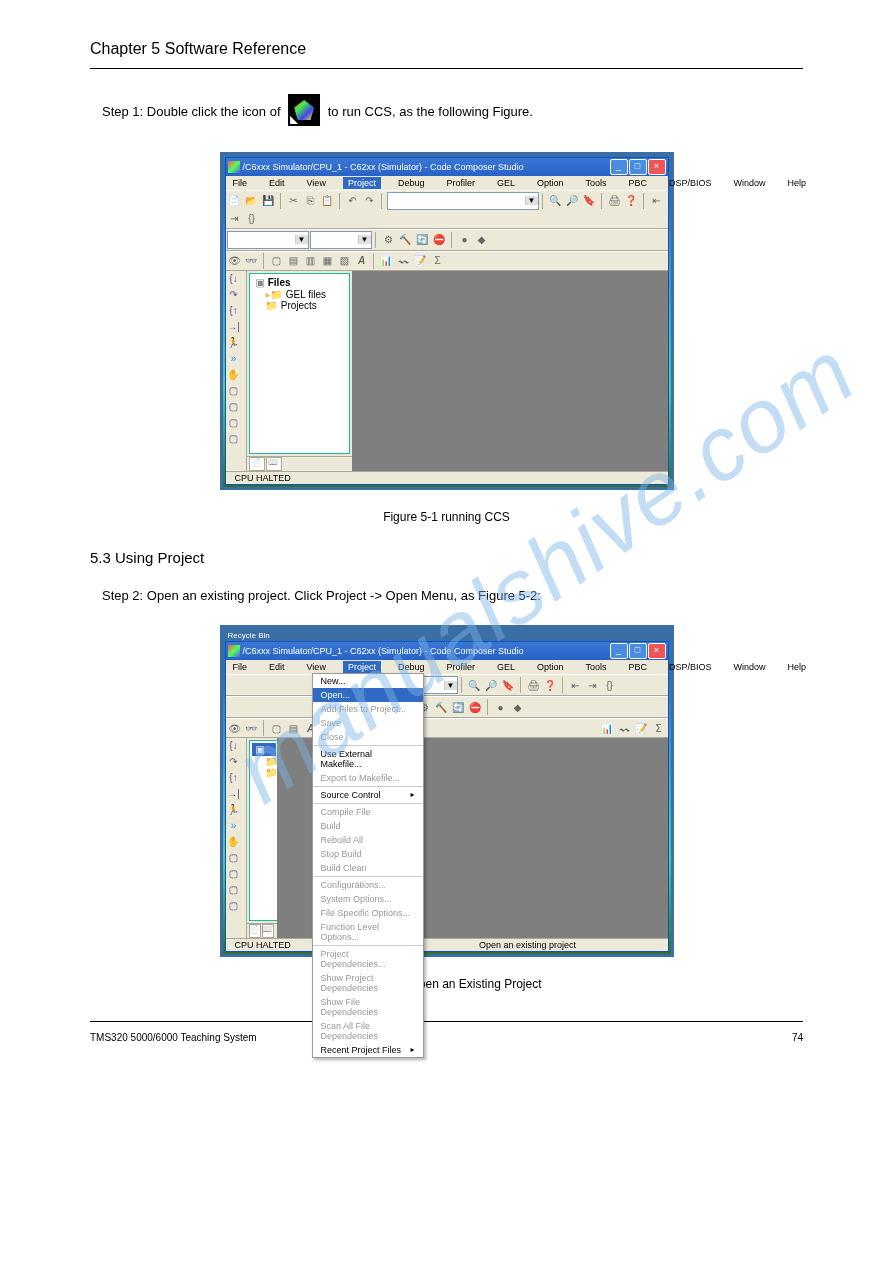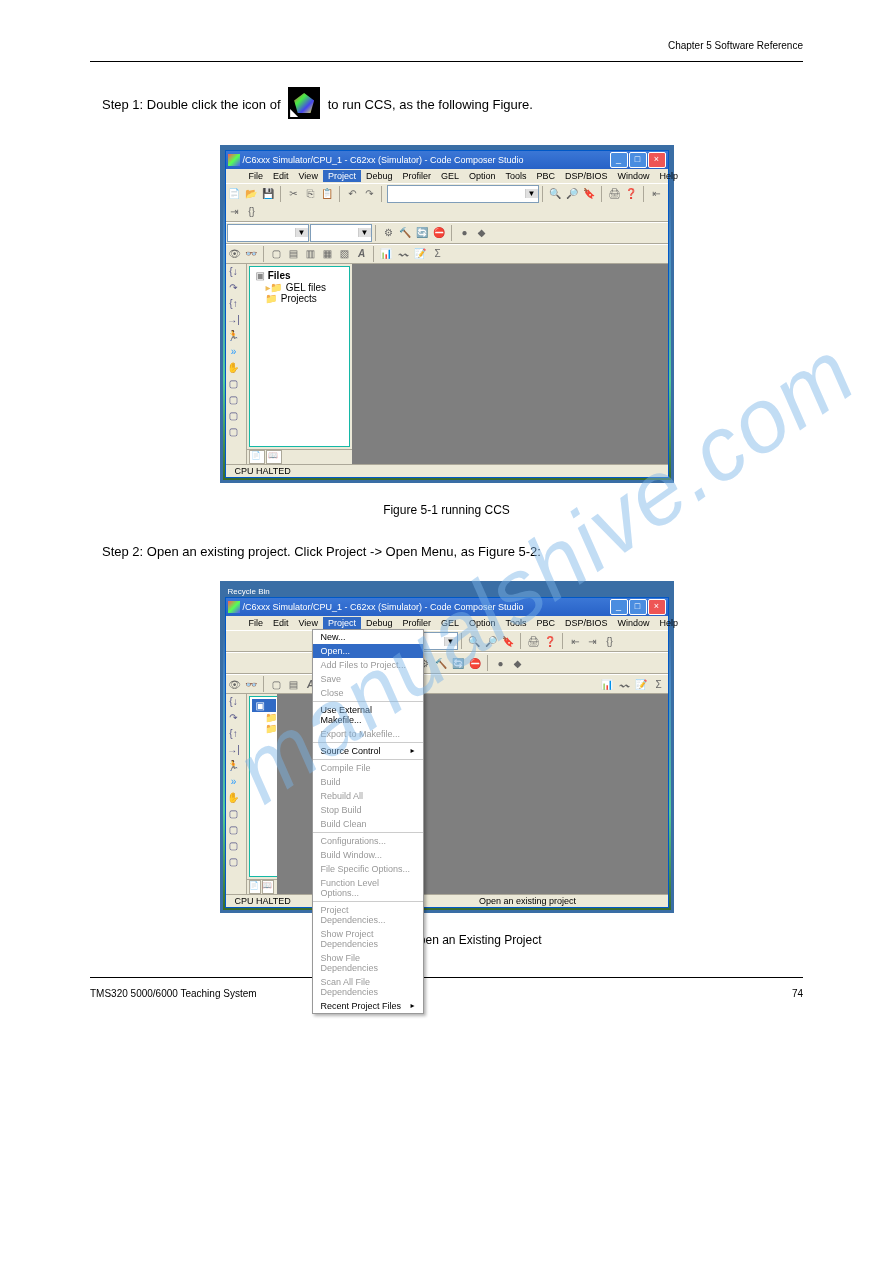--- a/index.html
+++ b/index.html
@@ -16,21 +16,21 @@
 
 
 .desktop{width:444px;background:linear-gradient(#3a6ea5 15%,#4a8ac5 30%,#5c9 70%,#3a6b2a 100%);padding:2px}
 .win{background:#ece9d8;border:1px solid #0058c7}
 .titlebar{background:linear-gradient(#3b77d6,#2862c7);color:#fff;display:flex;align-items:center;height:18px;padding:0 2px;font-size:9px}
 .titlebar .t-icon{width:12px;height:12px;background:linear-gradient(135deg,#f55,#5f5,#55f);margin-right:3px}
 .titlebar .t-txt{flex:1}
 .winbtns{display:flex;gap:1px}
 .winbtn{width:16px;height:14px;background:#4a8de0;border:1px solid #fff;border-radius:2px;color:#fff;text-align:center;line-height:12px;font-size:9px}
 .winbtn.close{background:#e55}
-.menubar{display:flex;background:#ece9d8;padding:1px 18px;gap:0}
+.menubar{display:flex;background:#ece9d8;padding:1px 2px;gap:12px}
 .menuitem{padding:1px 5px;cursor:default}
 .menuitem.hl{background:#316ac5;color:#fff}
 .toolbar{display:flex;align-items:center;background:#ece9d8;border-top:1px solid #fff;border-bottom:1px solid #aca899;padding:1px;gap:1px;flex-wrap:wrap}
 .tb-btn{width:16px;height:16px;display:inline-flex;align-items:center;justify-content:center;font-size:10px;color:#666}
 .tb-sep{width:2px;height:16px;border-left:1px solid #aca899;margin:0 2px}
 .tb-combo{height:16px;background:#fff;border:1px solid #7f9db9;min-width:60px;display:inline-flex;align-items:center}
 .tb-combo .arr{margin-left:auto;width:12px;text-align:center;background:#e0e0e0;border-left:1px solid #ccc;font-size:8px}
 .body-area{display:flex;height:200px}
 .left-vbar{width:18px;background:#ece9d8;border-right:1px solid #aca899;display:flex;flex-direction:column;gap:2px;padding:2px 1px}
 .vbtn{width:14px;height:14px;font-size:10px;text-align:center;color:#558}
@@ -59,21 +59,21 @@
 .wm{position:absolute;font-size:90px;color:#7ab4e8;opacity:0.45;transform:rotate(-35deg);pointer-events:none;z-index:5;font-family:Arial;font-style:italic;letter-spacing:2px;white-space:nowrap}
 
 .footer-row{display:flex;justify-content:space-between;font-size:10px}
 .pgno{text-align:right}
 </style>
 </head>
 <body>
 
 <div class="page rel">
 
-  <div style="font-size:10px;text-align:right">Chapter 5 Software Reference</div>
+  <div style="font-size:16px;text-align:left">Chapter 5 Software Reference</div>
   <div class="hr"></div>
 
   <div class="step">
     <span>Step 1: Double click the icon of </span>
     <span class="icon-wrap"><span class="ccs-icon"></span></span>
     <span> to run CCS, as the following Figure.</span>
   </div>
 
   <div class="figwrap">
     <div class="fig">
@@ -191,20 +191,21 @@
           </div>
           <div class="statusbar">
             <div class="status-cell">CPU HALTED</div>
           </div>
         </div>
       </div>
     </div>
   </div>
   <div class="figcap">Figure 5-1 running CCS</div>
 
+  <div class="section-title">5.3 Using Project</div>
 
   <div class="step">Step 2: Open an existing project. Click Project -&gt; Open Menu, as Figure 5-2:</div>
 
   <div class="wm" style="top:520px;left:180px">manualshive.com</div>
 
   <div class="figwrap">
     <div class="fig rel">
       <div class="desktop" style="height:auto">
         <div style="font-size:8px;color:#fff;padding:1px 3px">Recycle Bin</div>
         <div class="win">
@@ -244,21 +245,21 @@
                 <div class="dd-sep"></div>
                 <div class="dd-item enabled">Source Control<span class="arr-r">▸</span></div>
                 <div class="dd-sep"></div>
                 <div class="dd-item">Compile File</div>
                 <div class="dd-item">Build</div>
                 <div class="dd-item">Rebuild All</div>
                 <div class="dd-item">Stop Build</div>
                 <div class="dd-item">Build Clean</div>
                 <div class="dd-sep"></div>
                 <div class="dd-item">Configurations...</div>
-                <div class="dd-item">Build Window...</div>
+                <div class="dd-item">System Options...</div>
                 <div class="dd-item">File Specific Options...</div>
                 <div class="dd-item">Function Level Options...</div>
                 <div class="dd-sep"></div>
                 <div class="dd-item">Project Dependencies...</div>
                 <div class="dd-item">Show Project Dependencies</div>
                 <div class="dd-item">Show File Dependencies</div>
                 <div class="dd-item">Scan All File Dependencies</div>
                 <div class="dd-item enabled">Recent Project Files<span class="arr-r">▸</span></div>
               </div>
           </div>

